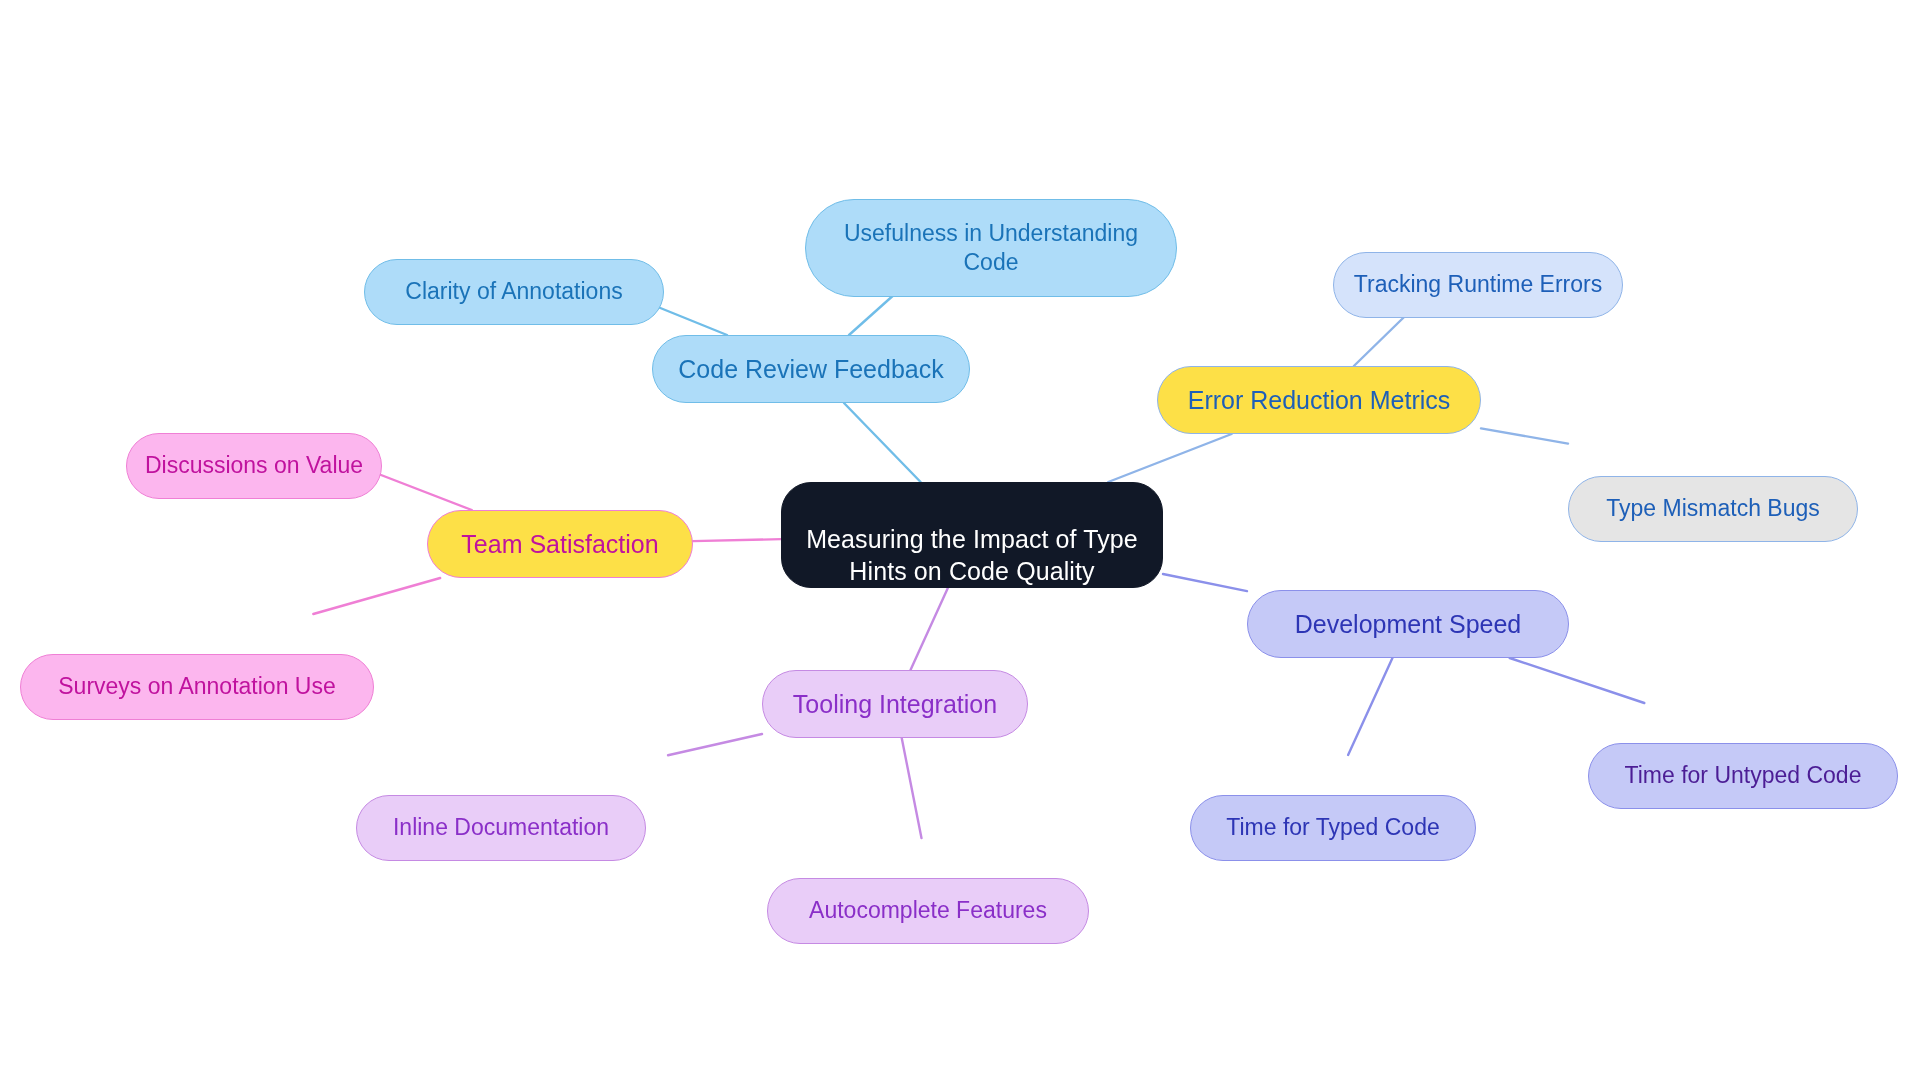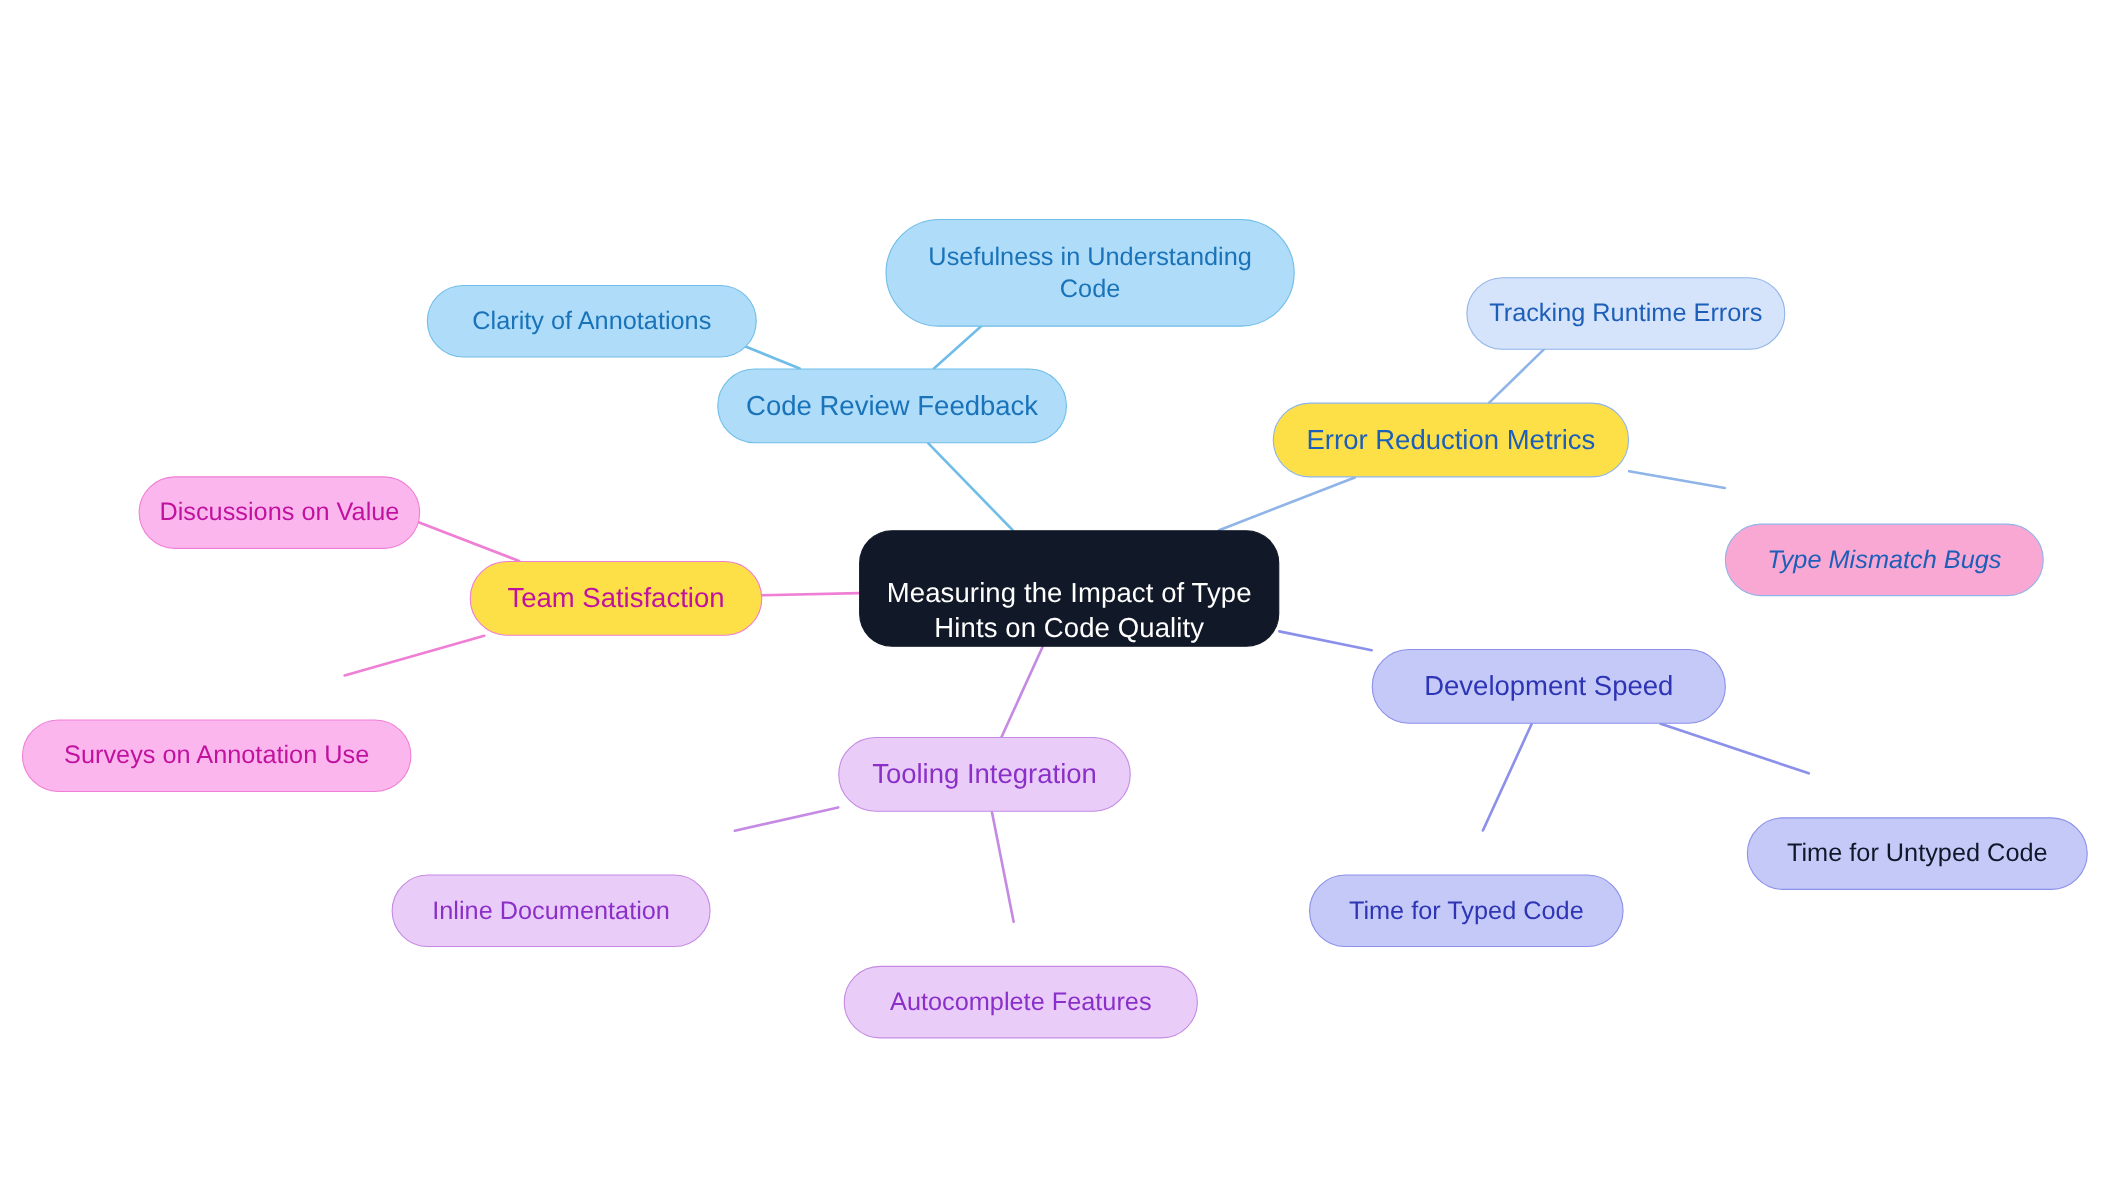--- a/index.html
+++ b/index.html
@@ -71,29 +71,29 @@
       <line x1="762" y1="734.0322580645161" x2="668" y2="755.258064516129" stroke="#c58ae3" stroke-width="2.4" stroke-linecap="round"></line>
       <line x1="901.7185628742515" y1="738" x2="921.4790419161677" y2="838" stroke="#c58ae3" stroke-width="2.4" stroke-linecap="round"></line>
       <line x1="781" y1="539.1723300970874" x2="693" y2="541.0946601941747" stroke="#ef7fd5" stroke-width="2.4" stroke-linecap="round"></line>
       <line x1="471.8305084745763" y1="510" x2="339.5762711864407" y2="459" stroke="#ef7fd5" stroke-width="2.4" stroke-linecap="round"></line>
       <line x1="440.1747572815534" y1="578" x2="313.3009708737864" y2="614" stroke="#ef7fd5" stroke-width="2.4" stroke-linecap="round"></line>
     </svg>
   <div id="nodes">
       <div class="node root" style="left: 781px; top: 482px; width: 382px; height: 106px; background: rgb(17, 24, 39); border-color: rgb(17, 24, 39); color: rgb(255, 255, 255); align-items: flex-end;"><span>Measuring the Impact of Type
 Hints on Code Quality</span></div>
       <div class="node branch" style="left: 652px; top: 335px; width: 318px; height: 68px; background: rgb(174, 220, 249); border-color: rgb(112, 189, 232); color: rgb(26, 115, 184);"><span>Code Review Feedback</span></div>
-      <div class="node leaf" style="left: 388px; top: 219px; width: 300px; height: 66px; background: rgb(174, 220, 249); border-color: rgb(112, 189, 232); color: rgb(26, 115, 184);"><span>Clarity of Annotations</span></div>
+      <div class="node leaf" style="left: 364px; top: 219px; width: 300px; height: 66px; background: rgb(174, 220, 249); border-color: rgb(112, 189, 232); color: rgb(26, 115, 184);"><span>Clarity of Annotations</span></div>
       <div class="node leaf" style="left: 805px; top: 159px; width: 372px; height: 98px; background: rgb(174, 220, 249); border-color: rgb(112, 189, 232); color: rgb(26, 115, 184);"><span>Usefulness in Understanding
 Code</span></div>
       <div class="node branch" style="left: 1157px; top: 366px; width: 324px; height: 68px; background: #fde047; border-color: rgb(143, 180, 232); color: rgb(29, 95, 184);"><span>Error Reduction Metrics</span></div>
       <div class="node leaf" style="left: 1333px; top: 212px; width: 290px; height: 66px; background: rgb(213, 227, 251); border-color: rgb(143, 180, 232); color: rgb(29, 95, 184);"><span>Tracking Runtime Errors</span></div>
-      <div class="node leaf" style="left: 1568px; top: 436px; width: 290px; height: 66px; background: #f9a8d4; border-color: rgb(143, 180, 232); color: rgb(29, 95, 184); font-style: italic;"><span>Type Mismatch Bugs</span></div>
+      <div class="node leaf" style="left: 1568px; top: 436px; width: 290px; height: 66px; background: #e5e5e5; border-color: rgb(143, 180, 232); color: rgb(29, 95, 184);"><span>Type Mismatch Bugs</span></div>
       <div class="node branch" style="left: 1247px; top: 590px; width: 322px; height: 68px; background: rgb(197, 201, 247); border-color: rgb(139, 144, 234); color: rgb(45, 53, 181);"><span>Development Speed</span></div>
       <div class="node leaf" style="left: 1190px; top: 755px; width: 286px; height: 66px; background: rgb(197, 201, 247); border-color: rgb(139, 144, 234); color: rgb(45, 53, 181); justify-content: center;"><span>Time for Typed Code</span></div>
-      <div class="node leaf" style="left: 1588px; top: 703px; width: 310px; height: 66px; background: rgb(197, 201, 247); border-color: rgb(139, 144, 234); color: #0f172a;"><span>Time for Untyped Code</span></div>
+      <div class="node leaf" style="left: 1588px; top: 703px; width: 310px; height: 66px; background: rgb(197, 201, 247); border-color: rgb(139, 144, 234); color: #4c1d95;"><span>Time for Untyped Code</span></div>
       <div class="node branch" style="left: 762px; top: 670px; width: 266px; height: 68px; background: rgb(233, 205, 248); border-color: rgb(197, 138, 227); color: rgb(138, 47, 200);"><span>Tooling Integration</span></div>
       <div class="node leaf" style="left: 356px; top: 755px; width: 290px; height: 66px; background: rgb(233, 205, 248); border-color: rgb(197, 138, 227); color: rgb(138, 47, 200);"><span>Inline Documentation</span></div>
       <div class="node leaf" style="left: 767px; top: 838px; width: 322px; height: 66px; background: rgb(233, 205, 248); border-color: rgb(197, 138, 227); color: rgb(138, 47, 200);"><span>Autocomplete Features</span></div>
       <div class="node branch" style="left: 427px; top: 510px; width: 266px; height: 68px; background: #fde047; border-color: rgb(239, 127, 213); color: rgb(192, 18, 158);"><span>Team Satisfaction</span></div>
       <div class="node leaf" style="left: 126px; top: 393px; width: 256px; height: 66px; background: rgb(252, 182, 238); border-color: rgb(239, 127, 213); color: rgb(192, 18, 158);"><span>Discussions on Value</span></div>
       <div class="node leaf" style="left: 20px; top: 614px; width: 354px; height: 66px; background: rgb(252, 182, 238); border-color: rgb(239, 127, 213); color: rgb(192, 18, 158);"><span>Surveys on Annotation Use</span></div>
     </div>
 </div>
 
 </body></html>

